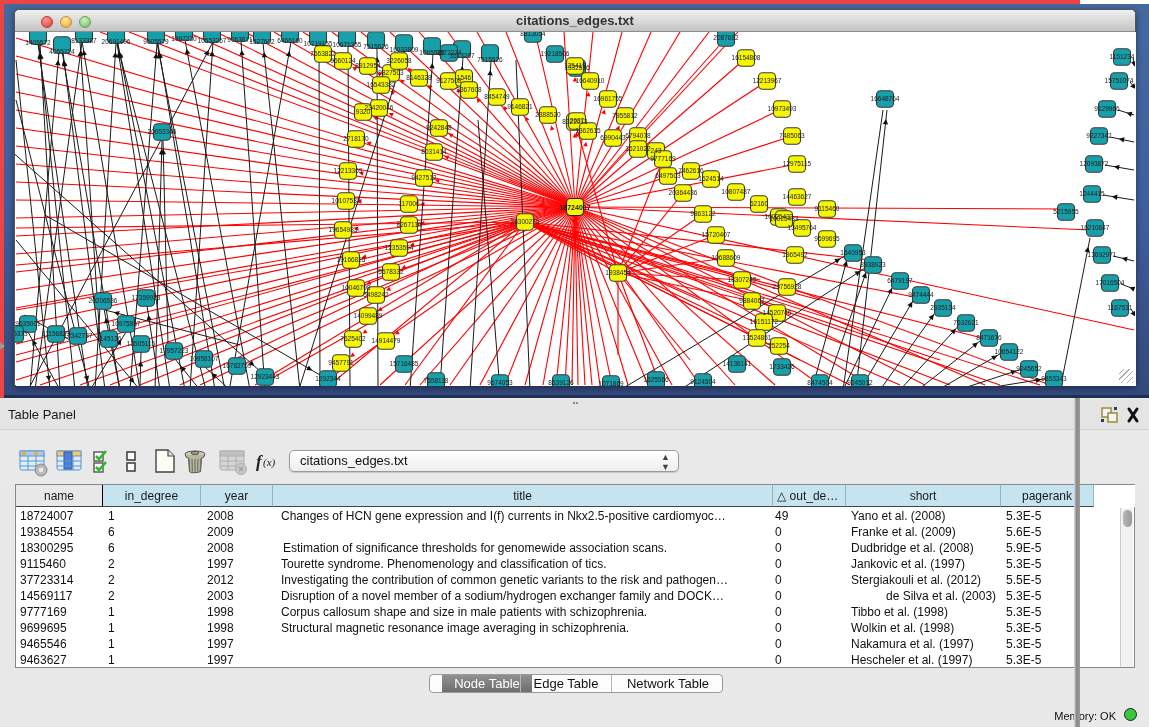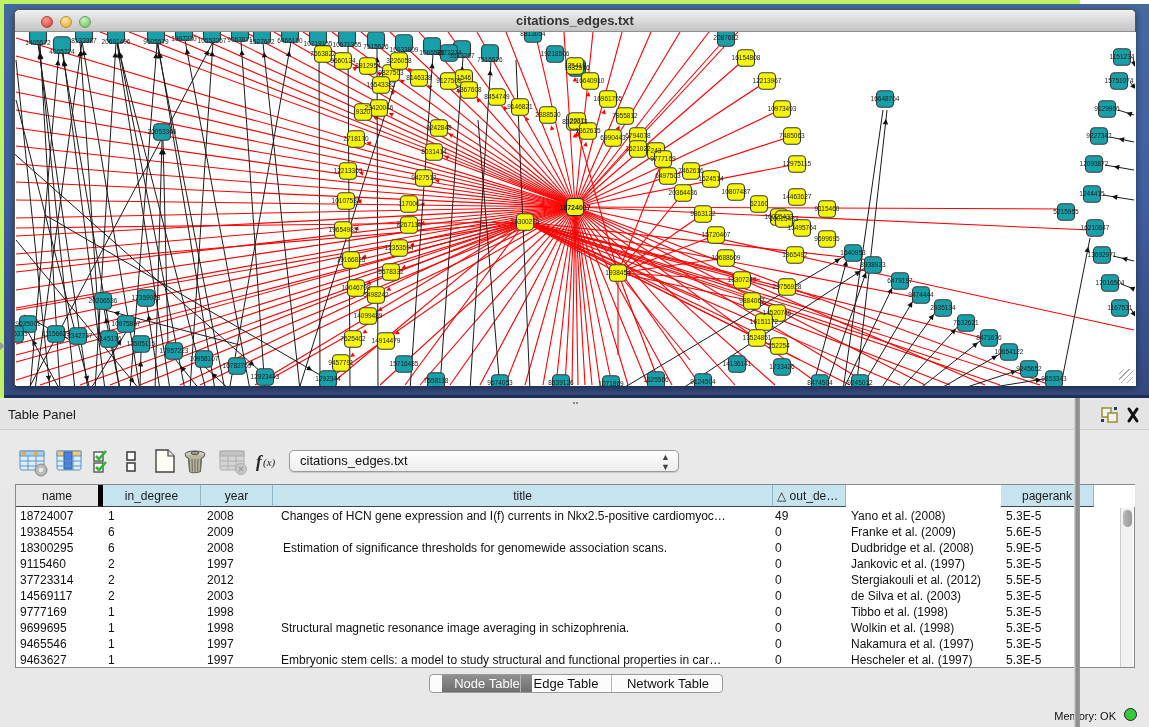--- a/index.html
+++ b/index.html
@@ -1,16 +1,16 @@
 <!DOCTYPE html>
 <html><head><meta charset="utf-8">
 <style>
   * { margin:0; padding:0; box-sizing:border-box; }
   html,body { width:1149px; height:727px; font-family:"Liberation Sans",sans-serif; overflow:hidden; }
-  #stage { position:relative; width:1080px; height:727px; background:#bef264;text-decoration:underline; }
+  #stage { position:relative; width:1080px; height:727px; background:#ef4444;text-decoration:underline; }
   
   #bluearea { position:absolute; left:4px; top:4px; width:1145px; height:394px;
      background:linear-gradient(180deg,#44699f 0%,#3f5f9e 50%,#33497c 100%); }
   #bluearea::after { content:""; position:absolute; left:0; right:0; bottom:0; height:3px; background:#1e2f55; }
   
   #win { position:absolute; left:14px; top:9px; width:1122px; height:377px;
      border:1px solid #555; border-radius:5px 5px 0 0; box-shadow:0 2px 6px rgba(0,0,0,.45);
      background:#fff; }
   #titlebar { position:absolute; left:0; top:0; width:100%; height:22px;
      background:linear-gradient(180deg,#f0f0f0 0%,#dcdcdc 45%,#c4c4c4 100%);
@@ -728,25 +728,26 @@
         </g>
 
         <g transform="translate(240,0)">
           <text x="4" y="19" font-family="Liberation Serif,serif" font-style="italic" font-weight="bold" font-size="17" fill="#222">f</text>
           <text x="11" y="18" font-family="Liberation Serif,serif" font-style="italic" font-size="11" fill="#222">(x)</text>
         </g>
       </svg>
     </div>
     <div id="combo">citations_edges.txt<span class="stepper">▲<br>▼</span></div>
     <div id="tbl">
-      <div class="hcell" style="left:0;width:87px;background:#e8e8e8;border-right:5px solid #000000;">name</div>
+      <div class="hcell" style="left:0;width:87px;background:#e8e8e8;border-right:1px solid #000000;">name</div>
       <div class="hcell" style="left:87px;width:98px;">in_degree</div>
       <div class="hcell" style="left:185px;width:72px;">year</div>
       <div class="hcell" style="left:257px;width:500px;">title</div>
       <div class="hcell" style="left:757px;width:73px;text-align:left;padding-left:4px;">△ out_de…</div>
+      <div class="hcell" style="left:830px;width:155px;">short</div>
       <div class="hcell" style="left:985px;width:93px;">pagerank</div>
       <div class="hcell" style="left:1078px;width:41px;background:#fff;border-right:none;border-bottom:1px solid #fff;"></div>
       <div class="trow" style="top:23px">
           <span style="left:4px">18724007</span>
           <span style="left:92px">1</span>
           <span style="left:191px">2008</span>
           <span style="left:265px">Changes of HCN gene expression and I(f) currents in Nkx2.5‑positive cardiomyoc…</span>
           <span style="left:759px">49</span>
           <span style="left:835px">Yano et al. (2008)</span>
           <span style="left:990px">5.3E‑5</span>
@@ -765,44 +766,48 @@
           <span style="left:191px">2008</span>
           <span style="left:267px">Estimation of significance thresholds for genomewide association scans.</span>
           <span style="left:759px">0</span>
           <span style="left:835px">Dudbridge et al. (2008)</span>
           <span style="left:990px">5.9E‑5</span>
         </div>
 <div class="trow" style="top:71px">
           <span style="left:4px">9115460</span>
           <span style="left:92px">2</span>
           <span style="left:191px">1997</span>
+          <span style="left:265px">Tourette syndrome. Phenomenology and classification of tics.</span>
           <span style="left:759px">0</span>
           <span style="left:835px">Jankovic et al. (1997)</span>
           <span style="left:990px">5.3E‑5</span>
         </div>
 <div class="trow" style="top:87px">
           <span style="left:4px">37723314</span>
           <span style="left:92px">2</span>
           <span style="left:191px">2012</span>
+          <span style="left:265px">Investigating the contribution of common genetic variants to the risk and pathogen…</span>
           <span style="left:759px">0</span>
           <span style="left:835px">Stergiakouli et al. (2012)</span>
           <span style="left:990px">5.5E‑5</span>
         </div>
 <div class="trow" style="top:103px">
           <span style="left:4px">14569117</span>
           <span style="left:92px">2</span>
           <span style="left:191px">2003</span>
+          <span style="left:265px">Disruption of a novel member of a sodium/hydrogen exchanger family and DOCK…</span>
           <span style="left:759px">0</span>
-          <span style="left:835px">de Silva et al. (2003)</span>
+          <span style="left:870px">de Silva et al. (2003)</span>
           <span style="left:990px">5.3E‑5</span>
         </div>
 <div class="trow" style="top:119px">
           <span style="left:4px">9777169</span>
           <span style="left:92px">1</span>
           <span style="left:191px">1998</span>
+          <span style="left:265px">Corpus callosum shape and size in male patients with schizophrenia.</span>
           <span style="left:759px">0</span>
           <span style="left:835px">Tibbo et al. (1998)</span>
           <span style="left:990px">5.3E‑5</span>
         </div>
 <div class="trow" style="top:135px">
           <span style="left:4px">9699695</span>
           <span style="left:92px">1</span>
           <span style="left:191px">1998</span>
           <span style="left:265px">Structural magnetic resonance image averaging in schizophrenia.</span>
           <span style="left:759px">0</span>
@@ -814,21 +819,20 @@
           <span style="left:92px">1</span>
           <span style="left:191px">1997</span>
           <span style="left:759px">0</span>
           <span style="left:835px">Nakamura et al. (1997)</span>
           <span style="left:990px">5.3E‑5</span>
         </div>
 <div class="trow" style="top:167px">
           <span style="left:4px">9463627</span>
           <span style="left:92px">1</span>
           <span style="left:191px">1997</span>
-          <span style="left:265px">Embryonic stem cells: a model to study structural and functional properties in car…</span>
           <span style="left:759px">0</span>
           <span style="left:835px">Hescheler et al. (1997)</span>
           <span style="left:990px">5.3E‑5</span>
         </div>
       <div id="vsb">
           <div class="thumb"></div>
         </div>
     </div>
     <div id="seg">
       <div class="segbtn sel" style="left:12px;width:90px;">Node Table</div>

